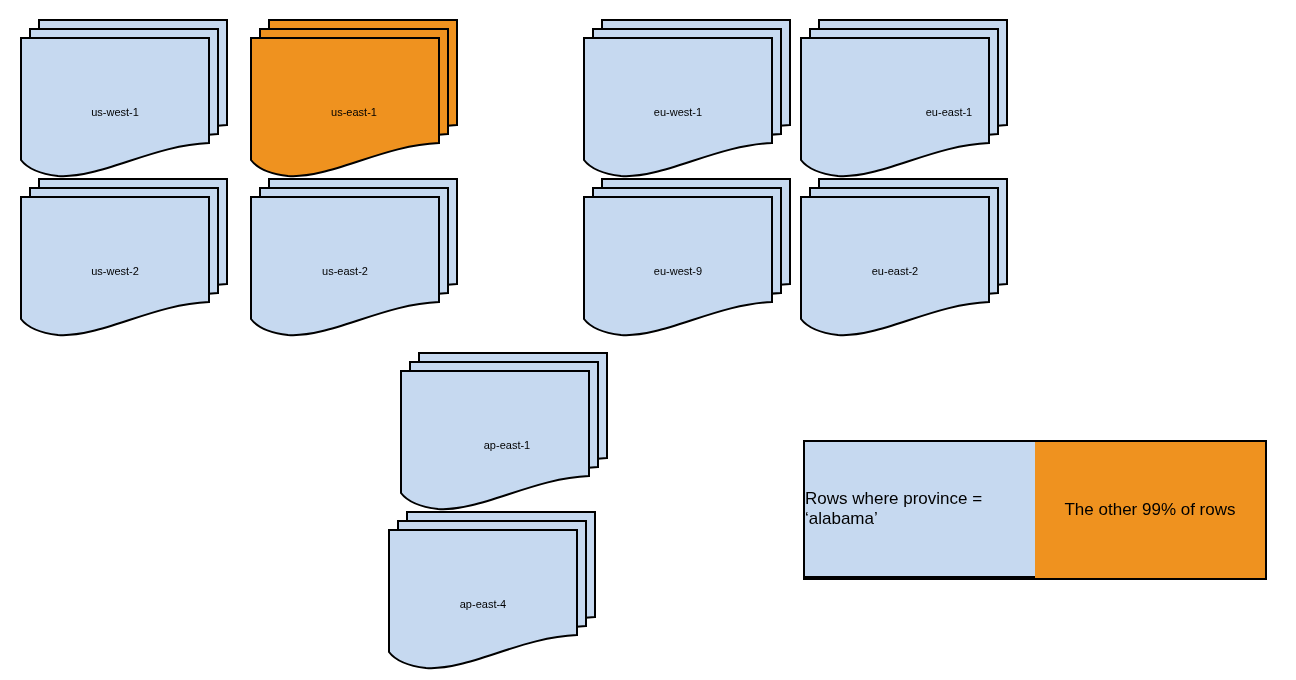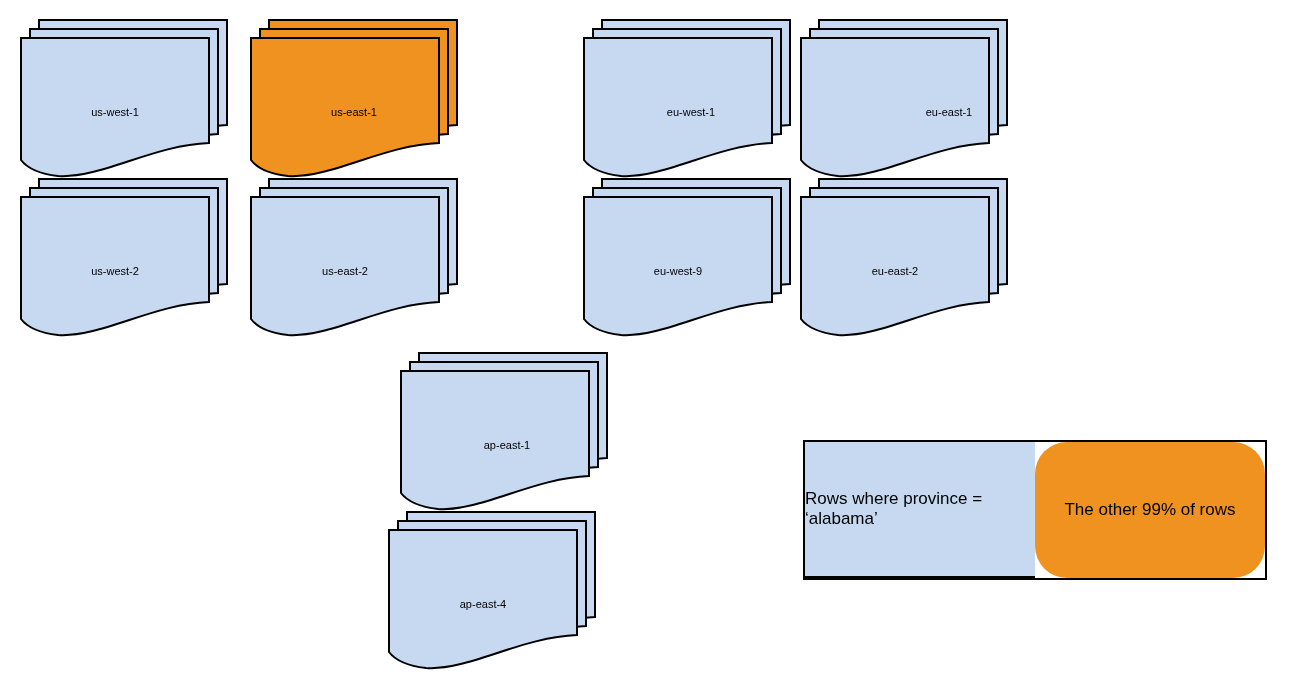--- a/index.html
+++ b/index.html
@@ -107,21 +107,21 @@
           <path d="M 1 1 L 189 1 L 189 106 C 133 108 79.8 142 38 139 C 20.9 137 8.549999999999999 133 1 123 Z" fill="#C6D9F0" stroke="#000000" stroke-width="2" stroke-linejoin="miter"></path>
         </g>
         <g transform="translate(9,9)">
           <path d="M 1 1 L 189 1 L 189 106 C 133 108 79.8 142 38 139 C 20.9 137 8.549999999999999 133 1 123 Z" fill="#C6D9F0" stroke="#000000" stroke-width="2" stroke-linejoin="miter"></path>
         </g>
         <g transform="translate(0,18)">
           <path d="M 1 1 L 189 1 L 189 106 C 133 108 79.8 142 38 139 C 20.9 137 8.549999999999999 133 1 123 Z" fill="#C6D9F0" stroke="#000000" stroke-width="2" stroke-linejoin="miter"></path>
         </g>
       </svg>
     </div>
-    <div class="stack-label" style="left: 583px; top: 104.2px; width: 216px;">eu-west-1</div>
+    <div class="stack-label" style="left: 583px; top: 104.2px; width: 190px;">eu-west-1</div>
     <div class="doc-stack" style="left: 800px; top: 19px;">
       <svg width="208" height="158" viewBox="0 0 208 158">
         <g transform="translate(18,0)">
           <path d="M 1 1 L 189 1 L 189 106 C 133 108 79.8 142 38 139 C 20.9 137 8.549999999999999 133 1 123 Z" fill="#C6D9F0" stroke="#000000" stroke-width="2" stroke-linejoin="miter"></path>
         </g>
         <g transform="translate(9,9)">
           <path d="M 1 1 L 189 1 L 189 106 C 133 108 79.8 142 38 139 C 20.9 137 8.549999999999999 133 1 123 Z" fill="#C6D9F0" stroke="#000000" stroke-width="2" stroke-linejoin="miter"></path>
         </g>
         <g transform="translate(0,18)">
           <path d="M 1 1 L 189 1 L 189 106 C 133 108 79.8 142 38 139 C 20.9 137 8.549999999999999 133 1 123 Z" fill="#C6D9F0" stroke="#000000" stroke-width="2" stroke-linejoin="miter"></path>
@@ -212,16 +212,16 @@
         </g>
       </svg>
     </div>
     <div class="stack-label" style="left: 388px; top: 596.2px; width: 190px;">ap-east-4</div>
   </div>
 
 <div class="legend">
   <div class="legend-row first" style="background: rgb(198, 217, 240);">
     <span>Rows where province = ‘alabama’</span>
   </div>
-  <div class="legend-row" style="background: rgb(239, 146, 31); border-radius: 32px;">
+  <div class="legend-row" style="background: rgb(239, 146, 31);">
     <span>The other 99% of rows</span>
   </div>
 </div>
 
 </body></html>

